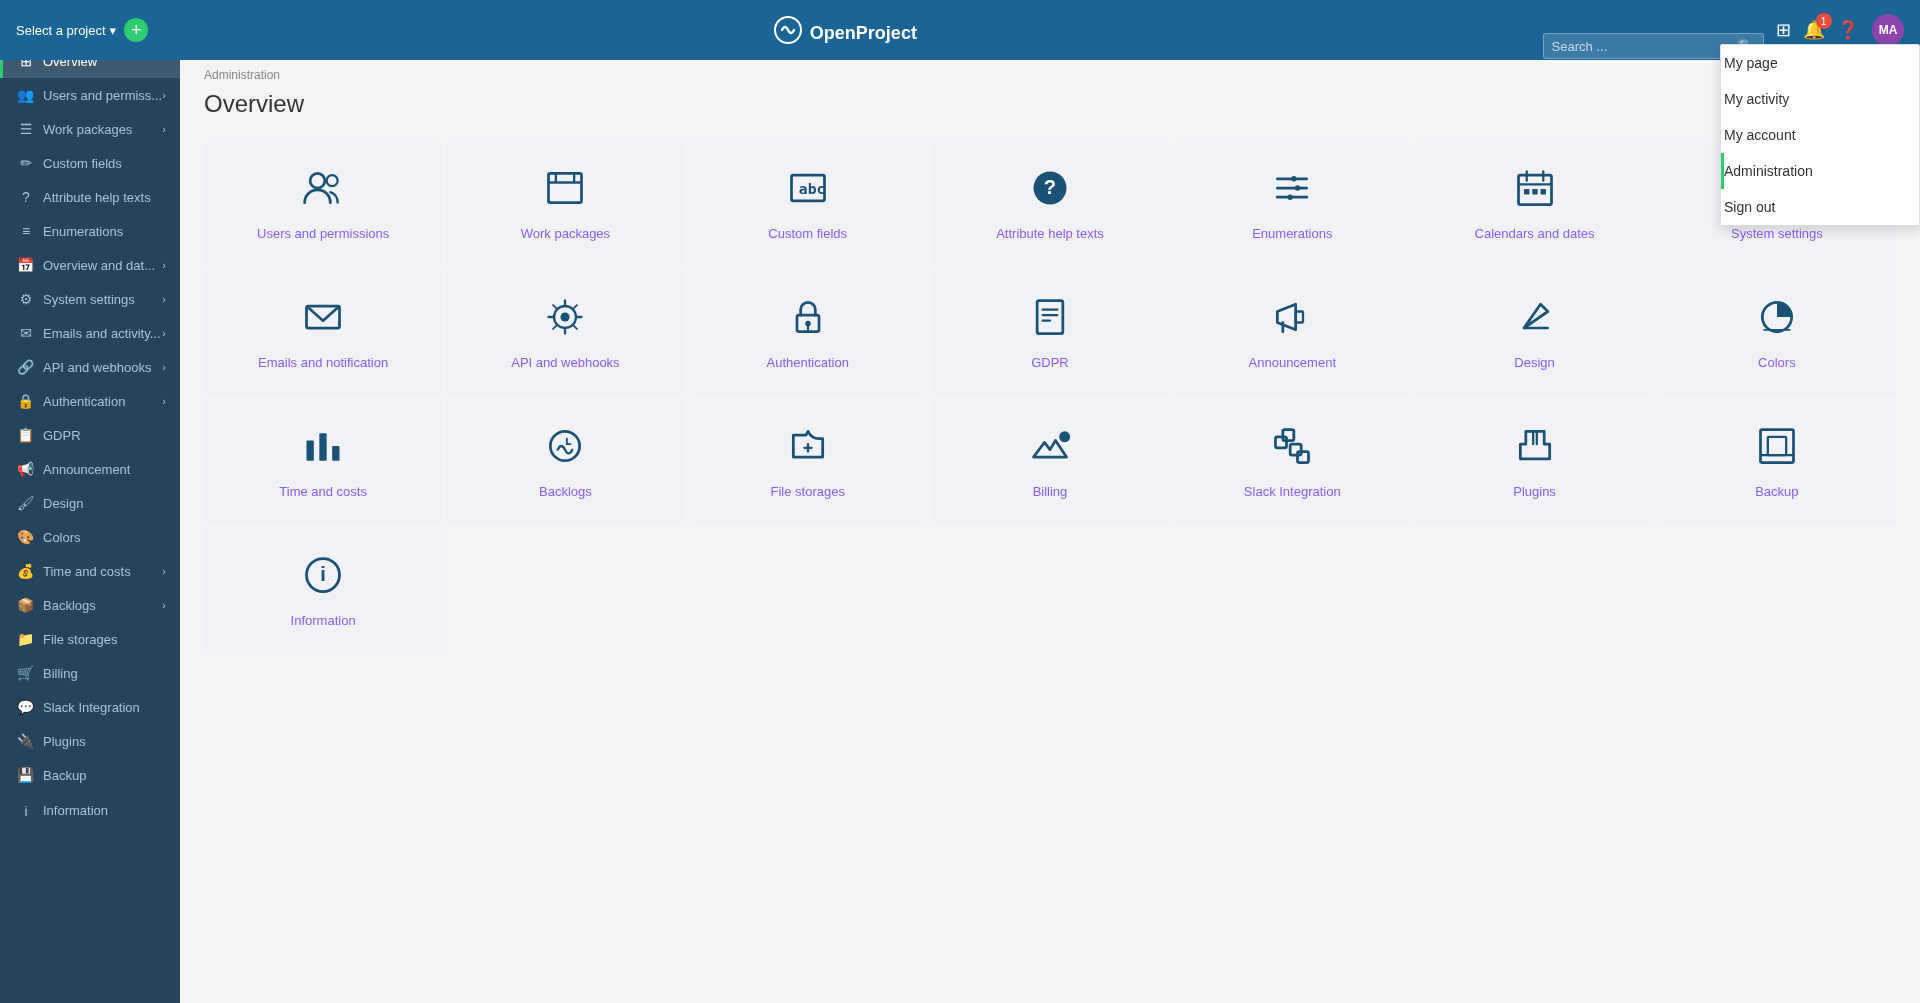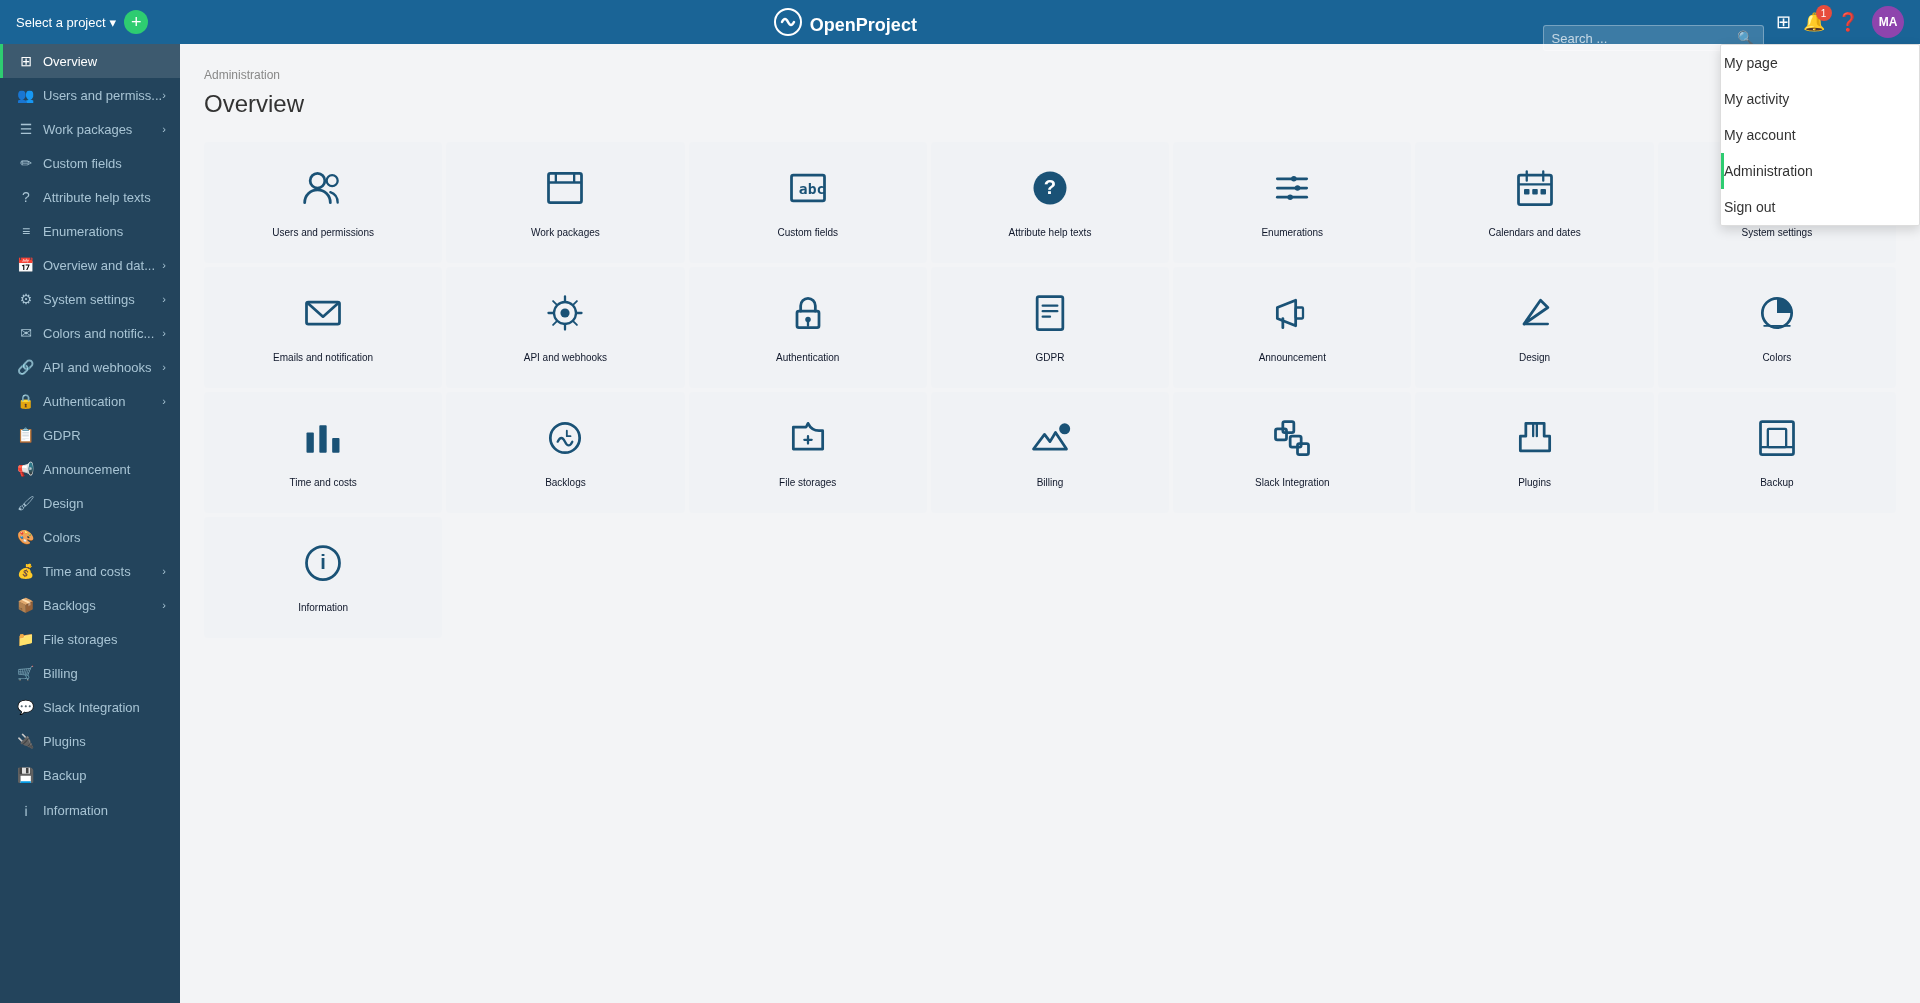--- a/index.html
+++ b/index.html
@@ -1,21 +1,21 @@
 <!DOCTYPE html>
 <html><head>
   <meta charset="utf-8">
   <style>
     * { box-sizing: border-box; margin: 0; padding: 0; }
     body { font-family: -apple-system, BlinkMacSystemFont, 'Segoe UI', sans-serif; background: #f3f4f6; overflow-x: hidden; }
 
     
     .top-nav {
       display: flex; align-items: center; justify-content: space-between;
-      background: #1a6496; height: 44px; padding: 0 16px; position: fixed; top: 0; left: 0; right: 0; z-index: 1000;
+      background: #1a6496; height: 60px; padding: 0 16px; position: fixed; top: 0; left: 0; right: 0; z-index: 1000;
     }
     .top-nav-left { display: flex; align-items: center; gap: 8px; }
     .project-select { color: white; font-size: 13px; cursor: pointer; display: flex; align-items: center; gap: 4px; }
     .add-btn { background: #2ecc71; border: none; border-radius: 50%; width: 24px; height: 24px; color: white; font-size: 18px; cursor: pointer; display: flex; align-items: center; justify-content: center; line-height: 1; }
     .top-nav-center { display: flex; align-items: flex-end; gap: 8px; color: white; font-size: 18px; font-weight: 600; }
     .logo-icon { width: 28px; height: 28px; }
     .top-nav-right { display: flex; align-items: center; gap: 12px; }
     .search-box { display: flex; align-items: center; background: rgba(255,255,255,0.15); border: 1px solid rgba(255,255,255,0.3); border-radius: 3px; padding: 4px 8px; gap: 6px; margin-top: 32px; }
     .search-box input { background: none; border: none; outline: none; color: white; font-size: 13px; width: 180px; }
     .search-box input::placeholder { color: rgba(255,255,255,0.7); }
@@ -43,21 +43,21 @@
     .breadcrumb { font-size: 12px; color: #888; margin-bottom: 8px; }
     .page-title { font-size: 24px; font-weight: 400; color: #333; margin-bottom: 24px; }
 
     
     .admin-grid { display: grid; grid-template-columns: repeat(7, 1fr); gap: 4px; }
     .grid-card {
       background: #f0f2f5; border-radius: 4px; padding: 24px 12px;
       display: flex; flex-direction: column; align-items: center; justify-content: center;
       gap: 12px; cursor: pointer; min-height: 110px; transition: background 0.15s;
     }
-    .grid-card-label { font-size: 10px; color: #0f172a; text-align: left; line-height: 1.3; }
+    .grid-card-label { font-size: 13px; color: #8b5cf6; text-align: left; line-height: 1.3; }
 
     
     .card-svg { width: 44px; height: 44px; fill: #1a5276; }
 
     
     .dropdown-menu {
       position: fixed; top: 44px; right: 0; background: white;
       box-shadow: 0 4px 12px rgba(0,0,0,0.15); border: 1px solid #ddd;
       border-radius: 2px; z-index: 2000; width: 200px;
     }
@@ -153,21 +153,21 @@
     <div class="sidebar-item">
     <div class="sidebar-item-left">
       <span class="sidebar-icon">⚙</span>
       <span>System settings</span>
     </div>
     <span class="sidebar-arrow">›</span>
   </div>
     <div class="sidebar-item">
     <div class="sidebar-item-left">
       <span class="sidebar-icon">✉</span>
-      <span>Colors and notific...</span>
+      <span>Emails and activity...</span>
     </div>
     <span class="sidebar-arrow">›</span>
   </div>
     <div class="sidebar-item">
     <div class="sidebar-item-left">
       <span class="sidebar-icon">🔗</span>
       <span>API and webhooks</span>
     </div>
     <span class="sidebar-arrow">›</span>
   </div>

